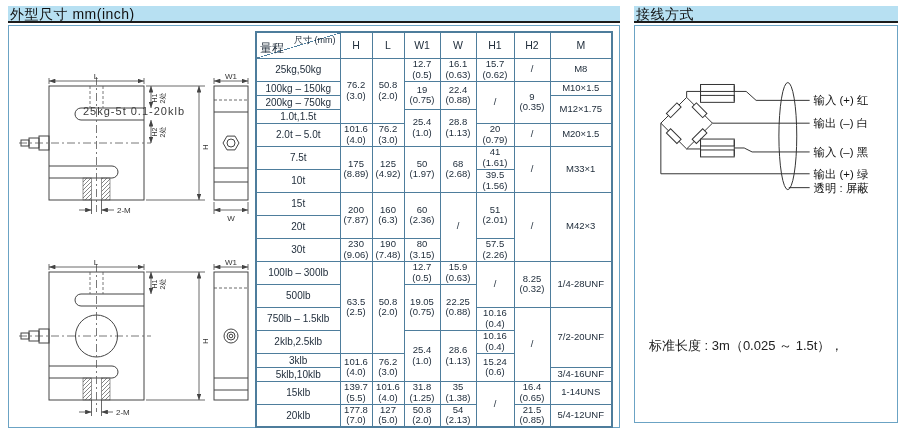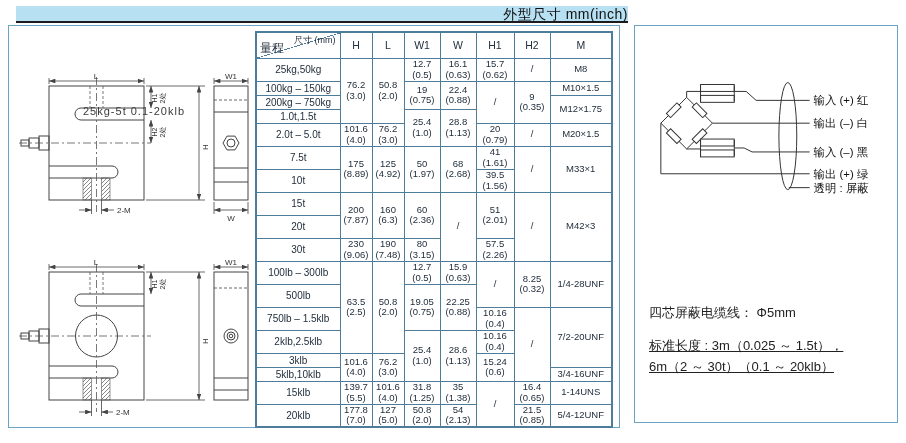--- a/index.html
+++ b/index.html
@@ -1,21 +1,21 @@
 <!DOCTYPE html>
 <html><head>
 <meta charset="utf-8">
 <style>
   * { margin:0; padding:0; box-sizing:border-box; }
   body { background:#fff; font-family:"Liberation Sans", sans-serif; }
   .page { position:relative; width:906px; height:443px; background:#fff; overflow:hidden; color:#222f3d; }
 
   
   .strip { position:absolute; top:6px; height:17px; background:#b7e0f2; border-bottom:2px solid #1c1c1c; }
-  .strip-left  { left:16px;   width:612px;text-align:right; }
+  .strip-left  { left:8px;   width:612px; }
   .strip-right { left:634px; width:264px; }
   .strip .t { font-size:14px; line-height:16px; padding-left:2px; color:#111; letter-spacing:0.5px; }
 
   
   .panel { position:absolute; border:1px solid #6ba3c4; background:#fff; }
   .panel-left  { left:8px;   top:25px; width:612px; height:403px; }
   .panel-right { left:634px; top:25px; width:264px; height:398px;padding-left:47px; }
 
   
   .draw-area { position:absolute; left:0; top:0; width:250px; height:401px; }
@@ -34,31 +34,34 @@
   td.v { font-size:9.5px; line-height:1.08; white-space:pre-line; }
   td.hcol { font-size:10.5px; }
   td.diag { position:relative; padding:0;
     background:linear-gradient(to bottom right, transparent 49.2%, #4e7d9c 49.2%, #4e7d9c 50.8%, transparent 50.8%); }
   td.diag .d1 { position:absolute; top:1px; right:4px; font-size:9px; }
   td.diag .d2 { position:absolute; bottom:1px; left:3px; font-size:12px; }
 
   
   .wiring-svg { position:absolute; top:44px; left:8px; }
   .cable-spec  { position:absolute; top:278px; left:14px; font-size:13px; color:#222; }
-  .length-note { position:absolute; top:310px; left:14px; font-size:13px; line-height:1.6; color:#222;text-decoration:underline; }
+  .length-note { position:absolute; top:310px; left:14px; font-size:13px; line-height:1.6; color:#222; }
 
   svg text { font-family:"Liberation Sans", sans-serif; }
 </style>
 </head>
 <body>
 
 <div class="page">
 
   <div class="strip strip-left">
     <div class="t">外型尺寸 mm(inch)</div>
+  </div>
+  <div class="strip strip-right">
+    <div class="t">接线方式</div>
   </div>
 
   <div class="panel panel-left">
 
     <div class="draw-area">
       <div class="drawcap cap1">25kg-5t  0.1-20klb</div>
 
       <svg class="dsvg dsvg1" width="250" height="152" viewBox="0 0 250 152">
         <defs>
           <pattern id="h1" patternUnits="userSpaceOnUse" width="4" height="4">
@@ -447,20 +450,18 @@
 
       <g fill="#111" font-size="11.5">
         <text x="172" y="34">输入 (+) 红</text>
         <text x="172" y="57">输出 (–) 白</text>
         <text x="172" y="86">输入 (–) 黑</text>
         <text x="172" y="108">输出 (+) 绿</text>
         <text x="172" y="122">透明 : 屏蔽</text>
       </g>
     </svg>
 
-    <div class="cable-spec">四芯屏蔽电缆线： Φ5mm</div>
     <div class="length-note">
       <div>标准长度 : 3m（0.025 ～ 1.5t），</div>
-      <div>6m（2 ～ 30t）（0.1 ～ 20klb）</div>
     </div>
   </div>
 
 </div>
 
 </body></html>

